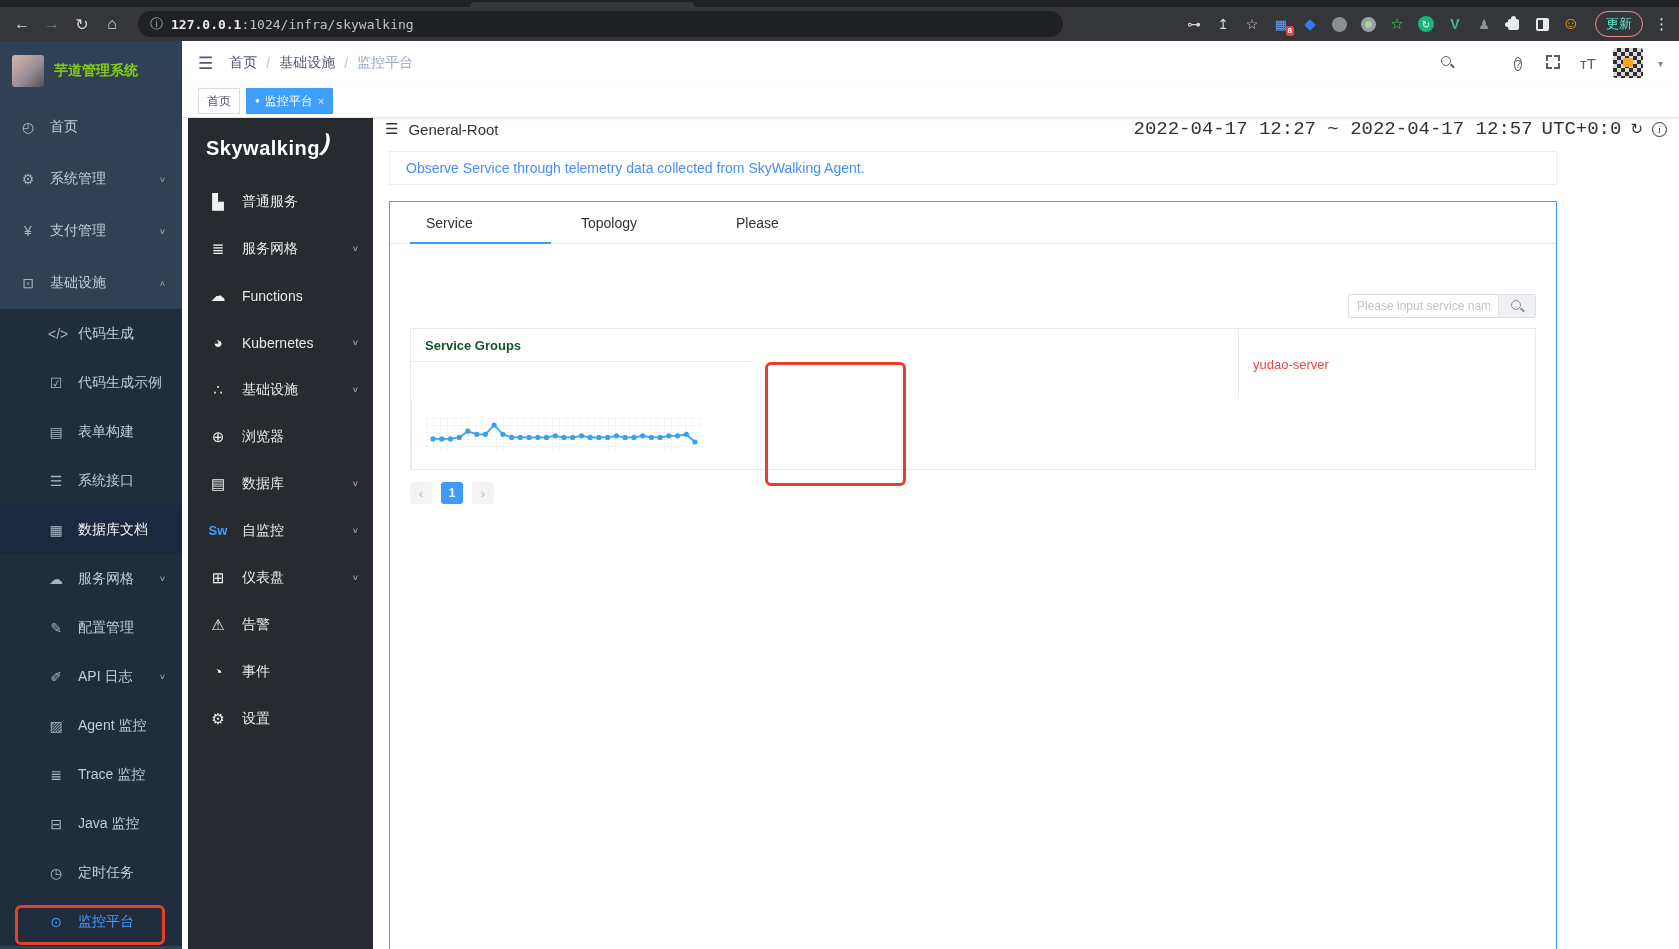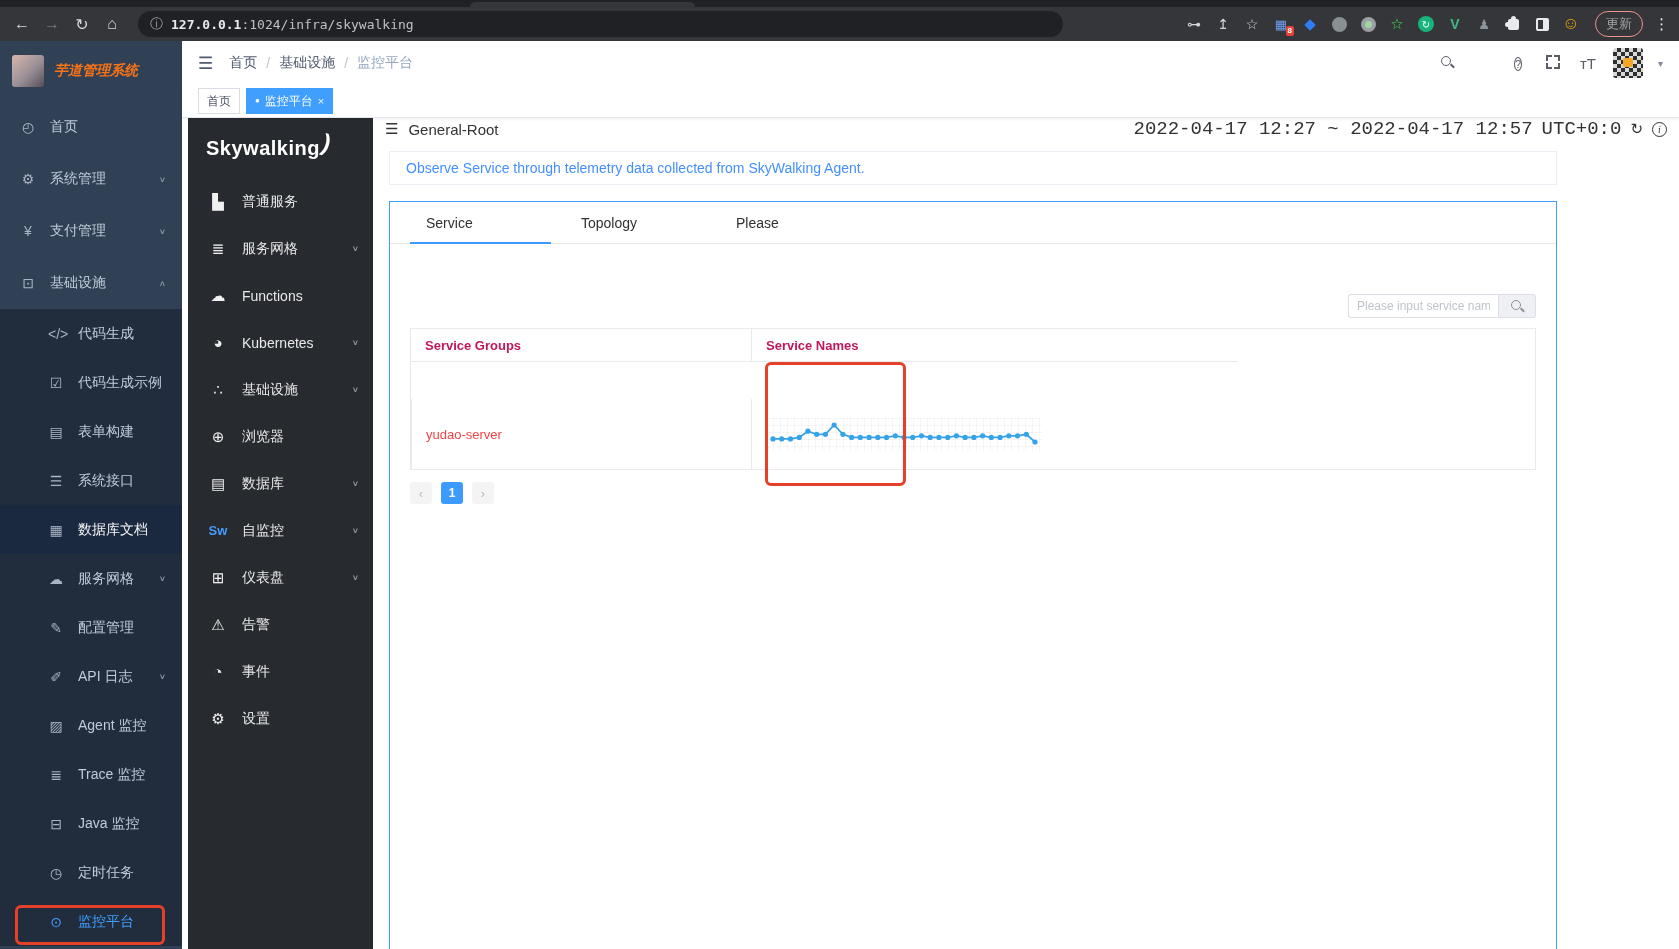--- a/index.html
+++ b/index.html
@@ -29,28 +29,28 @@
   .e-star { color:#3ddc54; font-size:15px; }
   .e-sync { width:16px; height:16px; border-radius:50%; background:#17b47c; color:#fff; font-size:10px; display:flex; align-items:center; justify-content:center; }
   .e-vue { color:#42b883; font-weight:bold; font-size:14px; }
   .e-fig { color:#8b939b; font-size:13px; }
   .e-puzzle { width:11px; height:11px; background:#e8eaed; border-radius:2px; position:relative; }
   .e-puzzle::before { content:""; position:absolute; top:-3px; left:3px; width:5px; height:5px; border-radius:50%; background:#e8eaed; }
   .e-puzzle::after { content:""; position:absolute; left:-3px; top:3px; width:5px; height:5px; border-radius:50%; background:#e8eaed; }
   .e-read { width:13px; height:13px; border:2px solid #e8eaed; border-radius:2px; position:relative; }
   .e-read::after { content:""; position:absolute; right:0; top:0; width:4px; height:9px; background:#e8eaed; }
   .e-emoji { color:#f0a500; font-size:17px; }
-  .updbtn { border:1.5px solid #ec928a; color:#a3a3a3; background:transparent; border-radius:13px; font-size:13px; padding:3px 10px; margin-left:4px; font-family:"Liberation Sans", sans-serif; }
+  .updbtn { border:1.5px solid #ec928a; color:#5eead4; background:transparent; border-radius:13px; font-size:13px; padding:3px 10px; margin-left:4px; font-family:"Liberation Sans", sans-serif; }
   .kebab { color:#e8eaed; font-size:15px; }
 
   
   .y-side { position:absolute; left:0; top:41px; width:182px; height:908px; background:#304156; color:#bfcbd9; font-size:14px; }
   .y-logo { height:60px; display:flex; align-items:center; padding:0 12px; gap:10px; }
   .y-logo-img { width:32px; height:32px; border-radius:3px; background:linear-gradient(135deg,#d8b6ae 0%,#9a8f96 55%,#544e58 100%); flex:none; }
-  .y-title { color:#f97316; font-weight:bold; font-size:14px; white-space:nowrap;font-style:italic; }
+  .y-title { color:#84cc16; font-weight:bold; font-size:14px; white-space:nowrap; }
   .y-item { height:52px; display:flex; align-items:center; padding:0 16px 0 20px; cursor:pointer; }
   .y-sub { background:#212d3d; }
   .y-sub .y-item { height:49px; padding-left:48px; }
   .y-ic { width:16px; margin-right:14px; font-size:14px; color:#a8b4c4; text-align:center; flex:none; }
   .y-lb { flex:1; white-space:nowrap; }
   .y-arrow { font-size:10px; color:#8f9bab; transform:scaleY(.8); }
   .y-item.hl { background:#1b2940; color:#f4f4f5; }
   .y-item.act { color:#409eff; }
   .y-item.act .y-ic { color:#409eff; }
 
@@ -119,21 +119,21 @@
   .panel-body { padding:0 20px; position:relative; }
   .ptoolbar { height:84px; position:relative; }
   .srch { position:absolute; right:0; bottom:10px; display:flex; }
   .srch input { width:150px; height:24px; border:1px solid #dcdfe6; border-right:none; border-radius:3px 0 0 3px; padding:0 8px; font-size:12px; color:#606266; outline:none; font-family:"Liberation Sans", sans-serif; }
   .srch input::placeholder { color:#bfc4cc; }
   .srch button { width:38px; height:24px; border:1px solid #dcdfe6; background:#eef0f3; border-radius:0 3px 3px 0; display:flex; align-items:center; justify-content:center; }
   .mag.sm::before { border-color:#8a919c; }
   .mag.sm::after { background:#8a919c; }
 
   .gtable { border:1px solid #e8eaec; display:grid; grid-template-columns:340px 487px 1fr; font-size:13px; }
-  .th { height:33px; display:flex; align-items:center; padding-left:14px; color:#be185d; font-weight:bold; border-bottom:1px solid #e8eaec; }
+  .th { height:33px; display:flex; align-items:center; padding-left:14px; color:#14532d; font-weight:bold; border-bottom:1px solid #e8eaec; }
   .td { height:70px; display:flex; align-items:center; padding-left:14px; }
   .bl { border-left:1px solid #e8eaec; }
   .svc-link { color:#ef4444; cursor:pointer; }
   .spark-wrap { width:276px; padding:2px;
     background-image:linear-gradient(90deg,rgba(0,0,0,.035) 1px,transparent 1px),linear-gradient(rgba(0,0,0,.035) 1px,transparent 1px);
     background-size:7px 7px; }
   .pager { margin-top:12px; display:flex; gap:9px; }
   .pbtn { width:22px; height:22px; border-radius:3px; background:#f4f4f5; color:#b6bcc6; font-size:13px; display:flex; align-items:center; justify-content:center; cursor:pointer; }
   .pbtn.cur { background:#3d9bfd; color:#fff; font-weight:bold; font-size:12px; }
 
@@ -397,21 +397,20 @@
             <div class="ptoolbar">
               <div class="srch">
                 <input placeholder="Please input service name" style="">
                 <button>
                     <span class="mag sm"></span>
                   </button>
               </div>
             </div>
             <div class="gtable">
               <div class="th">Service Groups</div>
-              <div class="th bl">Service Names</div>
               <div class="td"></div>
               <div class="td bl">
                   <span class="svc-link">yudao-server</span>
                 </div>
               <div class="td bl">
                 <span class="spark-wrap"><svg id="sparkline" width="272" height="26" viewBox="0 0 272 26">
                       <polyline fill="none" stroke="#36a3e8" stroke-width="1.8" points="5.0,18.9 13.7,18.9 22.5,18.9 31.2,17.4 39.9,11.2 48.7,14.3 57.4,14.3 66.1,5.0 74.9,14.3 83.6,17.4 92.3,17.4 101.1,17.4 109.8,17.4 118.5,17.4 127.3,15.8 136.0,17.4 144.7,17.4 153.5,15.8 162.2,17.4 170.9,17.4 179.7,17.4 188.4,15.8 197.1,17.4 205.9,17.4 214.6,15.8 223.3,17.4 232.1,17.4 240.8,15.8 249.5,15.8 258.3,14.3 267.0,22.0"></polyline>
                       <circle cx="5.0" cy="18.9" r="2.6" fill="#36a3e8"></circle>
                       <circle cx="13.7" cy="18.9" r="2.6" fill="#36a3e8"></circle>
                       <circle cx="22.5" cy="18.9" r="2.6" fill="#36a3e8"></circle>

